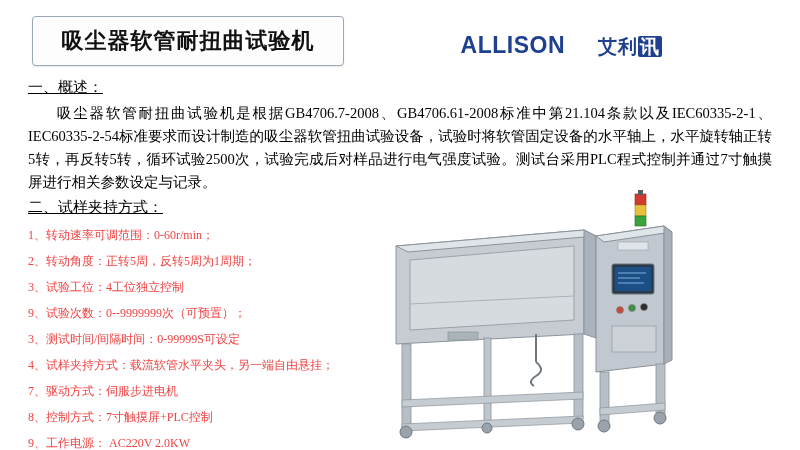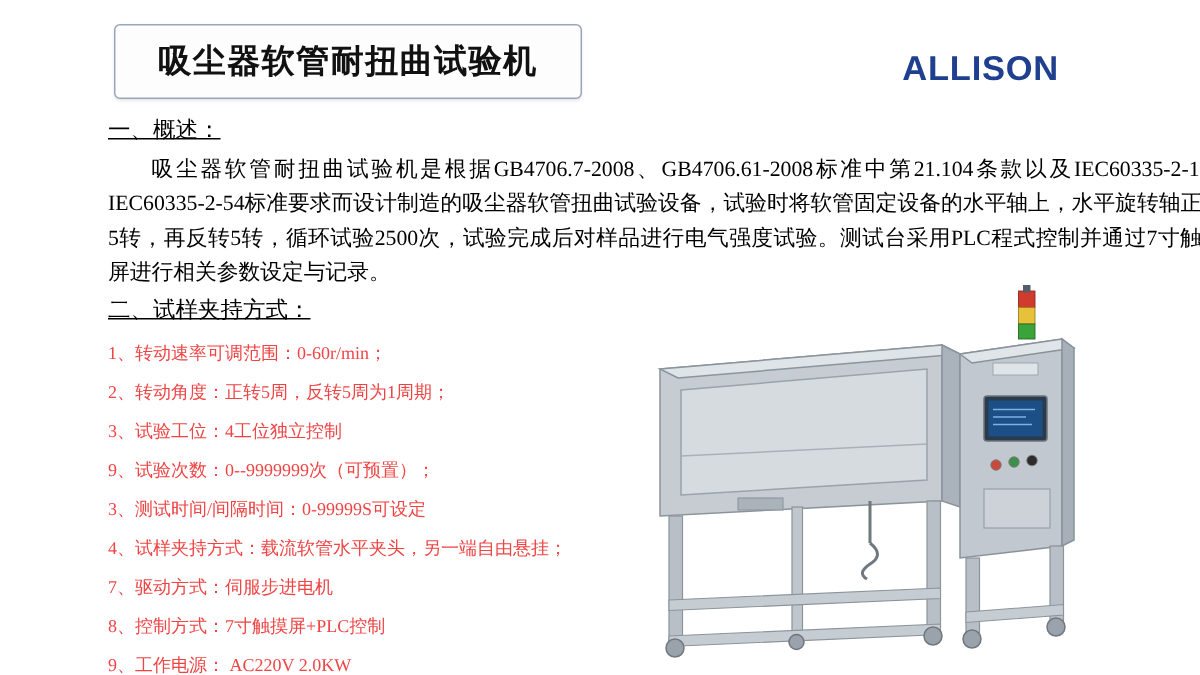--- a/index.html
+++ b/index.html
@@ -12,21 +12,20 @@
     background: #ffffff;
     font-family: "Liberation Serif", "DejaVu Serif", serif;
     overflow: hidden;
     position: relative;
   }
   .page {
     position: relative;
     width: 688px;
     height: 450px;
     box-sizing: border-box;
-    margin-left: 44px;
   }
 
   
   .title-box {
     position: absolute;
     left: 32px;
     top: 16px;
     width: 310px;
     height: 48px;
     border: 1px solid #9aa7b8;
@@ -126,20 +125,21 @@
 <body>
 
 <div class="page">
 
   <div class="title-box">
     <div class="title-text">吸尘器软管耐扭曲试验机</div>
   </div>
 
   <div class="logo">
     <span class="logo-en">ALLISON</span>
+    <span class="logo-cn"><span>艾利</span><span class="boxed">讯</span></span>
   </div>
 
   <div class="content">
     <p class="sec-title">一、概述：</p>
     <p class="para indent">吸尘器软管耐扭曲试验机是根据GB4706.7-2008、GB4706.61-2008标准中第21.104条款以及IEC60335-2-1、IEC60335-2-54标准要求而设计制造的吸尘器软管扭曲试验设备，试验时将软管固定设备的水平轴上，水平旋转轴正转5转，再反转5转，循环试验2500次，试验完成后对样品进行电气强度试验。测试台采用PLC程式控制并通过7寸触摸屏进行相关参数设定与记录。</p>
     <p class="sec-title">二、试样夹持方式：</p>
     <ul class="spec-list">
       <li class="spec-item">1、转动速率可调范围：0-60r/min；</li>
       <li class="spec-item">2、转动角度：正转5周，反转5周为1周期；</li>
       <li class="spec-item">3、试验工位：4工位独立控制</li>

